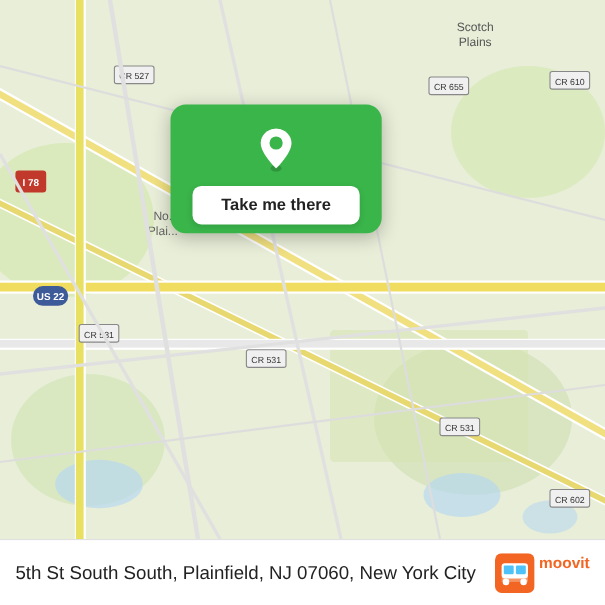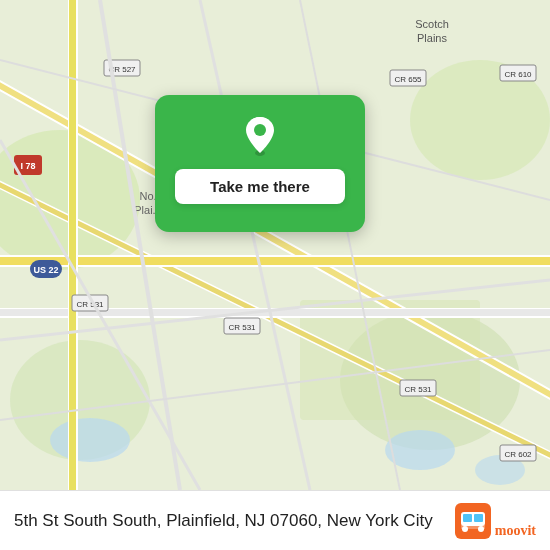--- a/index.html
+++ b/index.html
@@ -11,27 +11,27 @@
       position: relative;
       background-color: #e8f0d8;
       overflow: hidden;
     }
 
     
     .location-card {
       position: absolute;
       top: 95px;
       left: 155px;
-      width: 210px;
+      width: 192px;
       background: #3ab54a;
       border-radius: 14px;
       display: flex;
       flex-direction: column;
       align-items: center;
-      padding: 18px 20px 28px 20px;
+      padding: 18px 20px 8px 20px;
       box-shadow: 0 4px 16px rgba(0,0,0,0.25);
       z-index: 10;
     }
 
     .pin-icon {
       width: 44px;
       height: 44px;
       margin-bottom: 12px;
     }
 
@@ -62,25 +62,24 @@
     }
 
     .address-text {
       font-size: 17px;
       color: #222;
       flex: 1;
     }
 
     .moovit-logo {
       display: flex;
-      align-items: flex-end;
+      align-items: flex-start;
       gap: 4px;
       font-size: 13px;
       font-weight: bold;
-      font-family: Liberation Serif, serif;
     }
 
     .moovit-bus {
       width: 36px;
       height: 36px;
     }
 
     .copyright-text {
       position: absolute;
       bottom: 4px;

